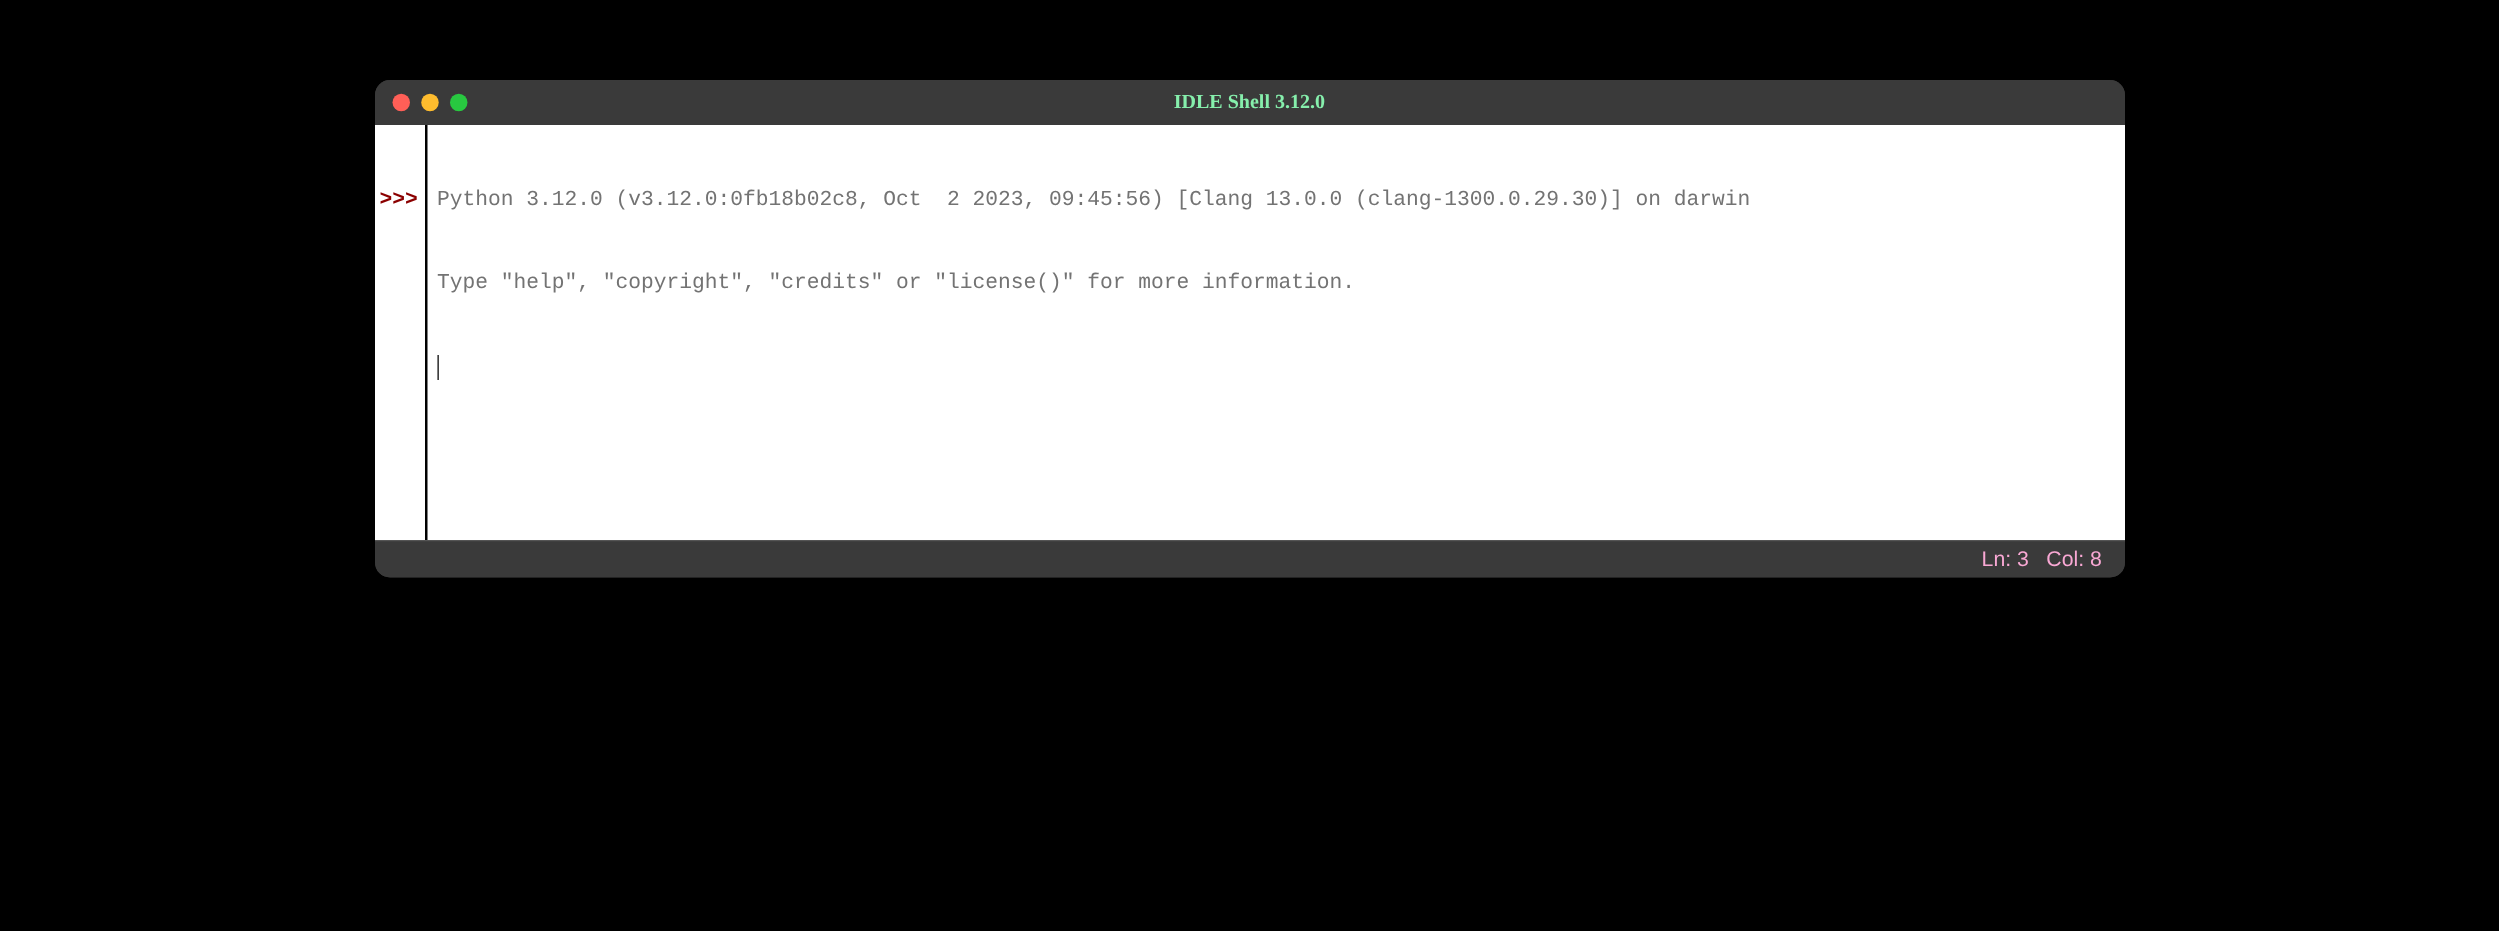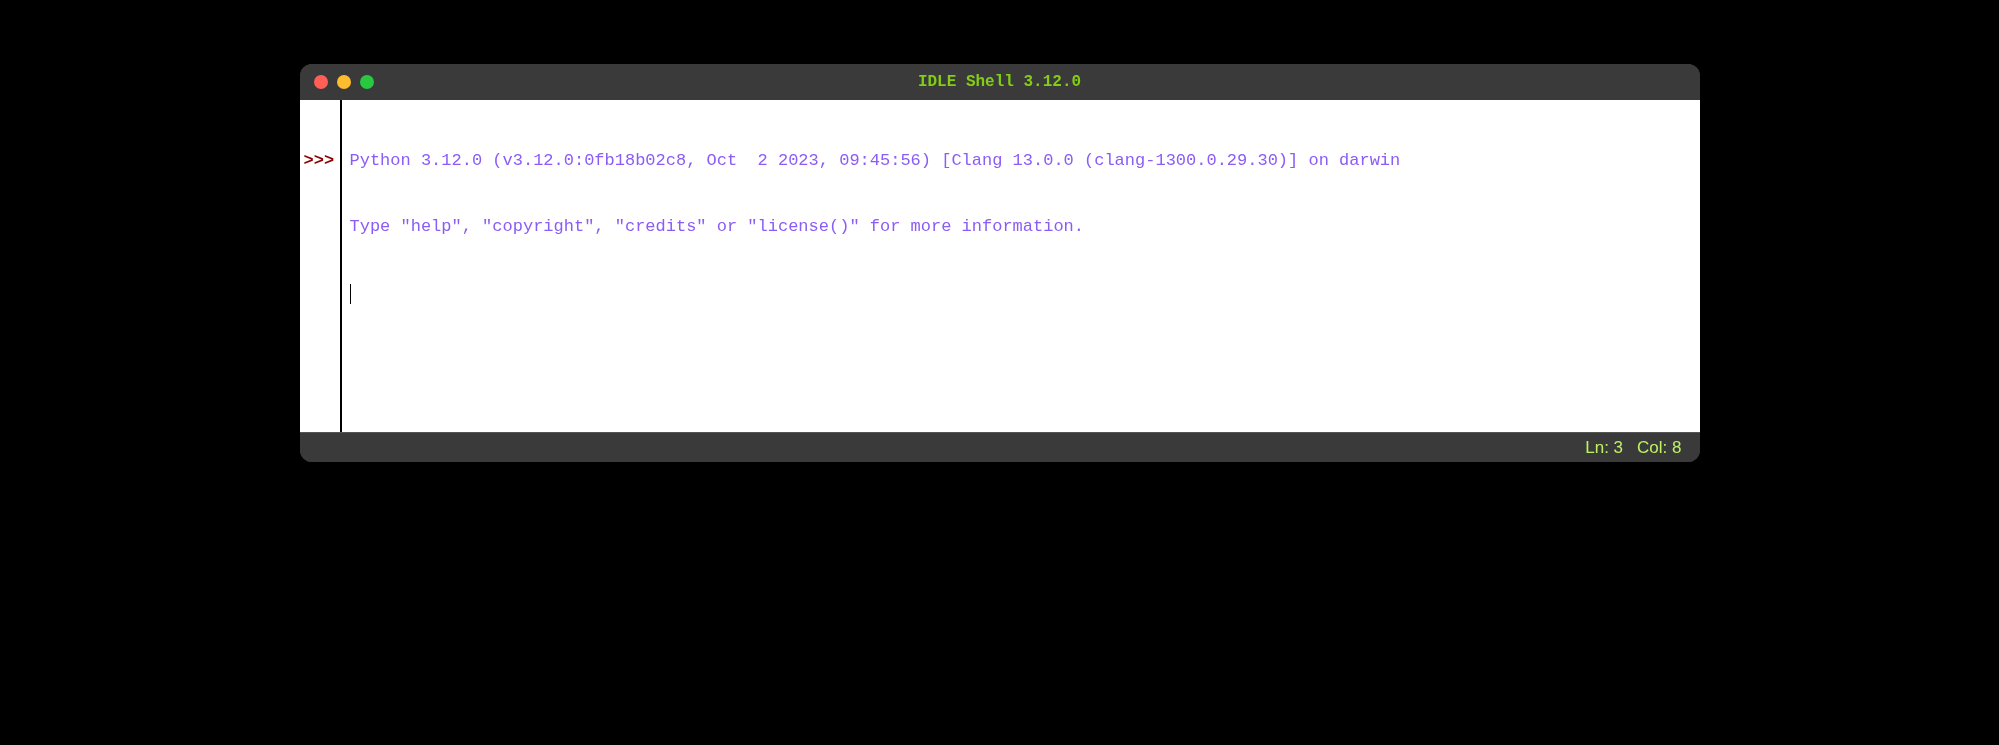--- a/index.html
+++ b/index.html
@@ -48,22 +48,22 @@
     }
     
     .tl-close { background: #ff5f57; }
     .tl-min { background: #febc2e; }
     .tl-max { background: #28c840; }
     
     .window-title {
       position: absolute;
       left: 50%;
       transform: translateX(-50%);
-      color: #84cc16;
-      font-family: Liberation Mono, monospace;
+      color: #86efac;
+      font-family: Liberation Serif, serif;
       font-size: 16px;
       font-weight: 600;
     }
     
     .content-area {
       background: #fff;
       display: flex;
       height: 332px;
       font-family: "SF Mono", Menlo, Monaco, "Courier New", monospace;
       font-size: 17px;
@@ -85,21 +85,21 @@
       height: 22px;
     }
     
     .empty-line {
       height: 22px;
     }
     
     .text-area {
       flex: 1;
       padding: 6px 8px;
-      color: #8b5cf6;
+      color: #737373;
       white-space: pre;
       position: relative;
     }
     
     .output-line {
       height: 22px;
     }
     
     .cursor-line {
       height: 22px;
@@ -114,21 +114,21 @@
       display: inline-block;
     }
     
     .statusbar {
       background: #3a3a3a;
       height: 30px;
       display: flex;
       align-items: center;
       justify-content: flex-end;
       padding: 0 18px;
-      color: #bef264;
+      color: #f9a8d4;
       font-family: -apple-system, "Helvetica Neue", Arial, sans-serif;
       font-size: 17px;
       gap: 14px;
       border-top: 1px solid #555;
     }
   </style>
 </head>
 <body>
 
 <div class="window">

